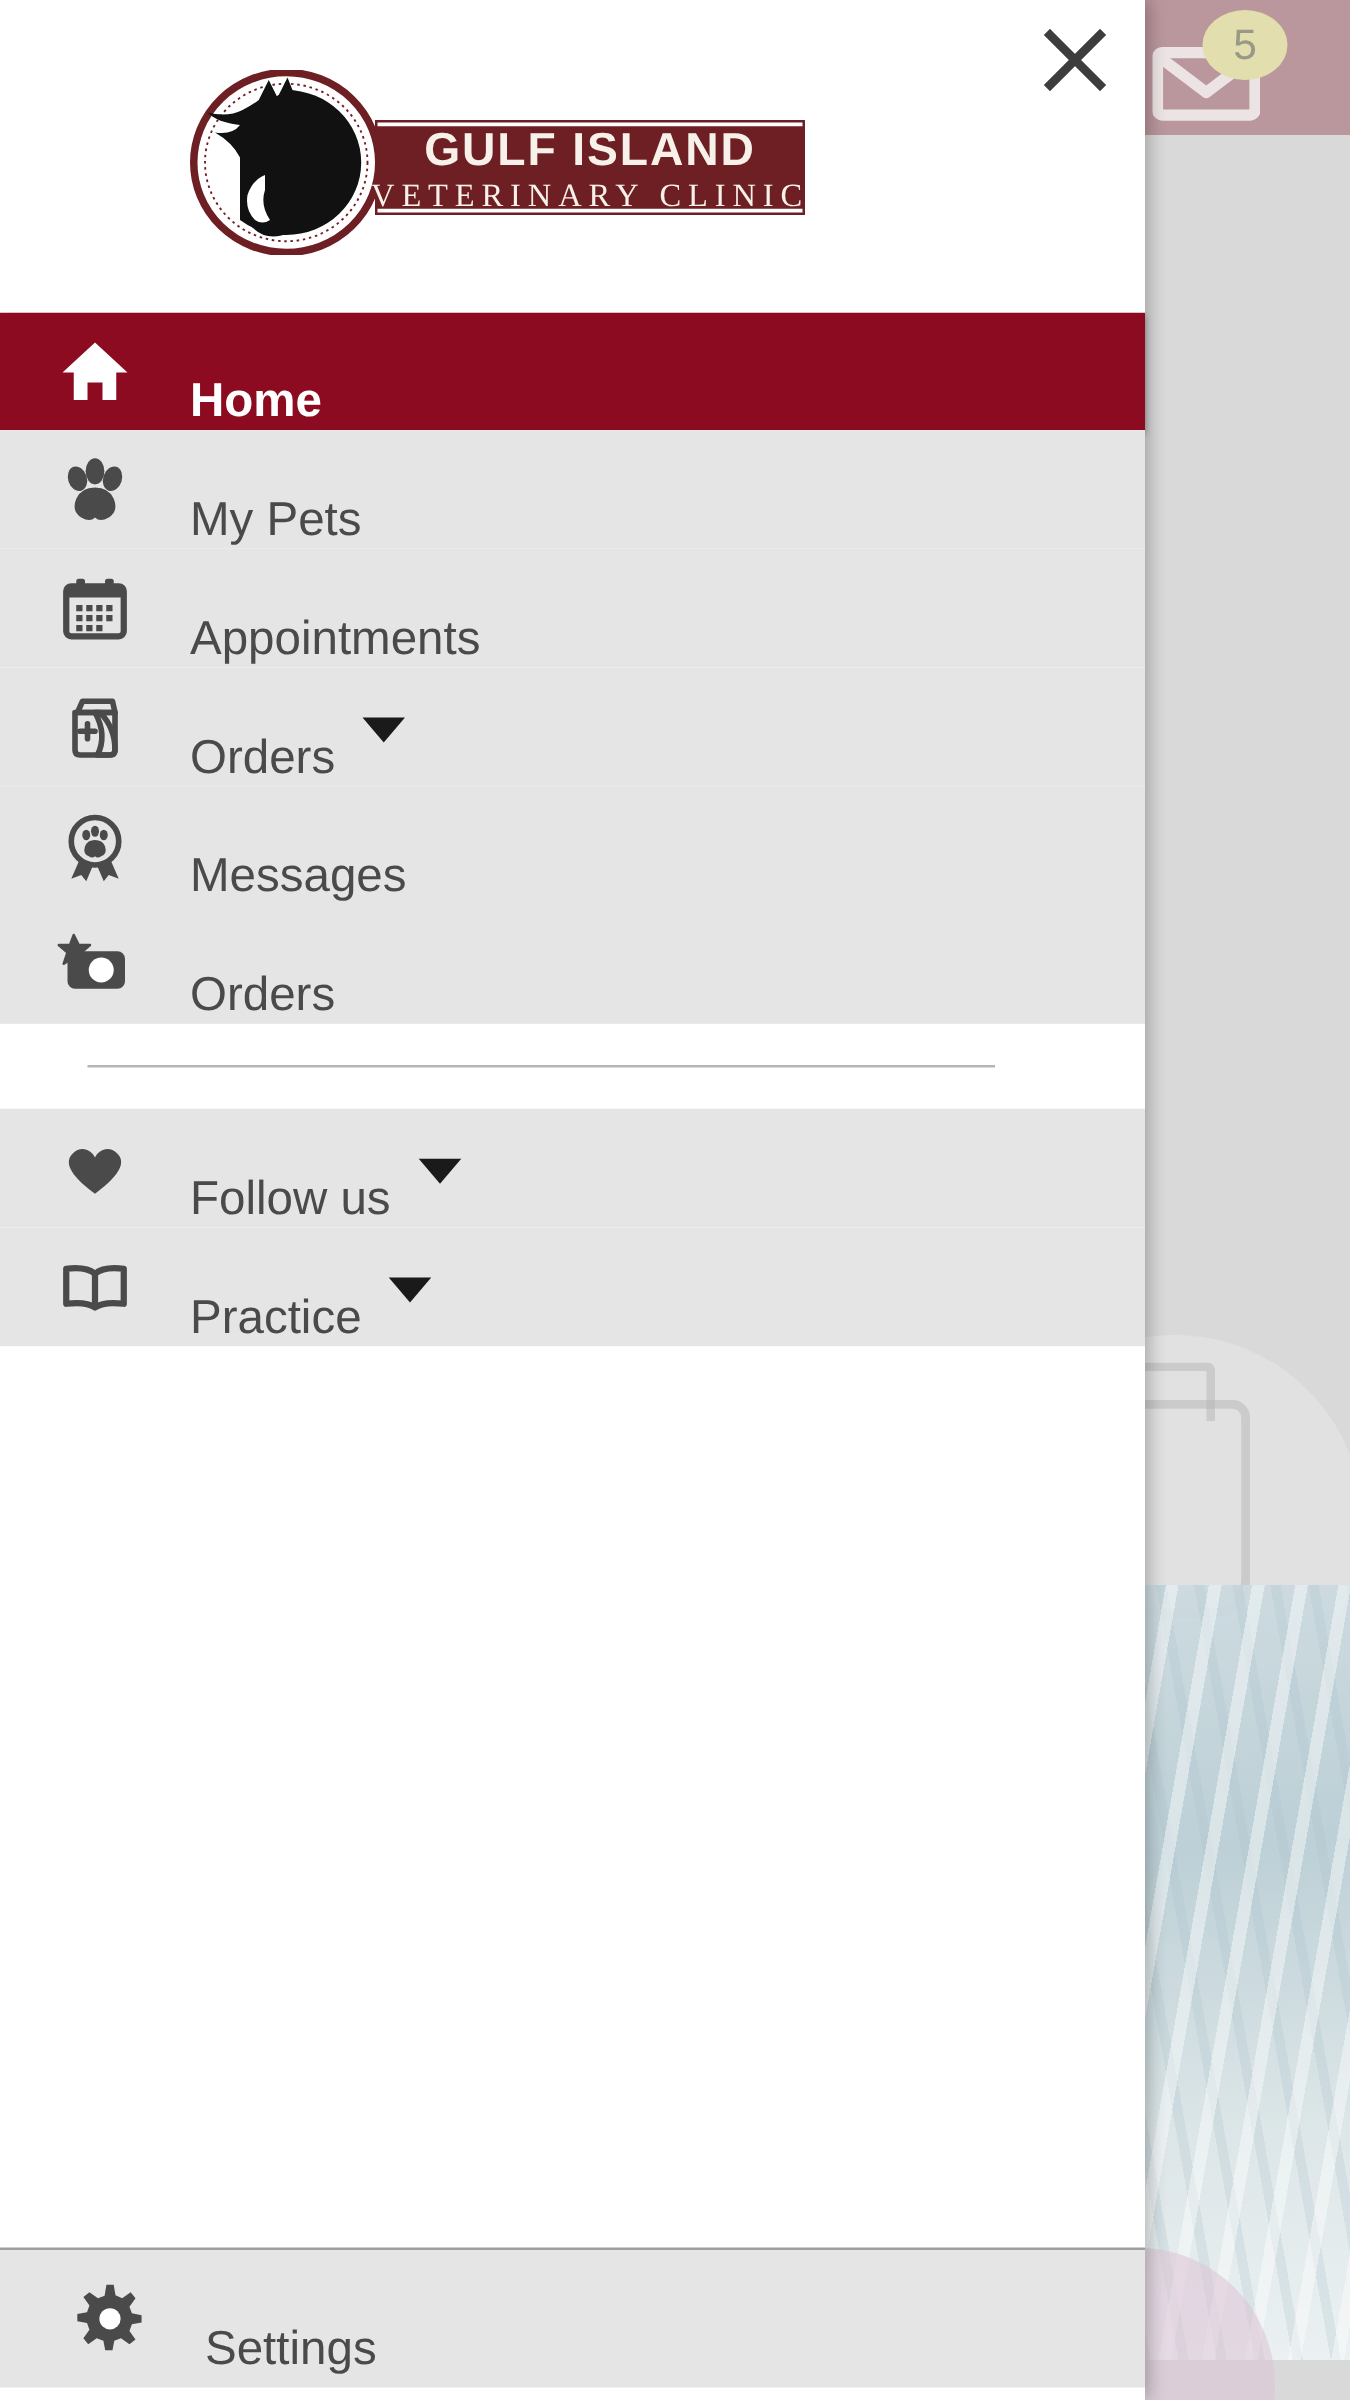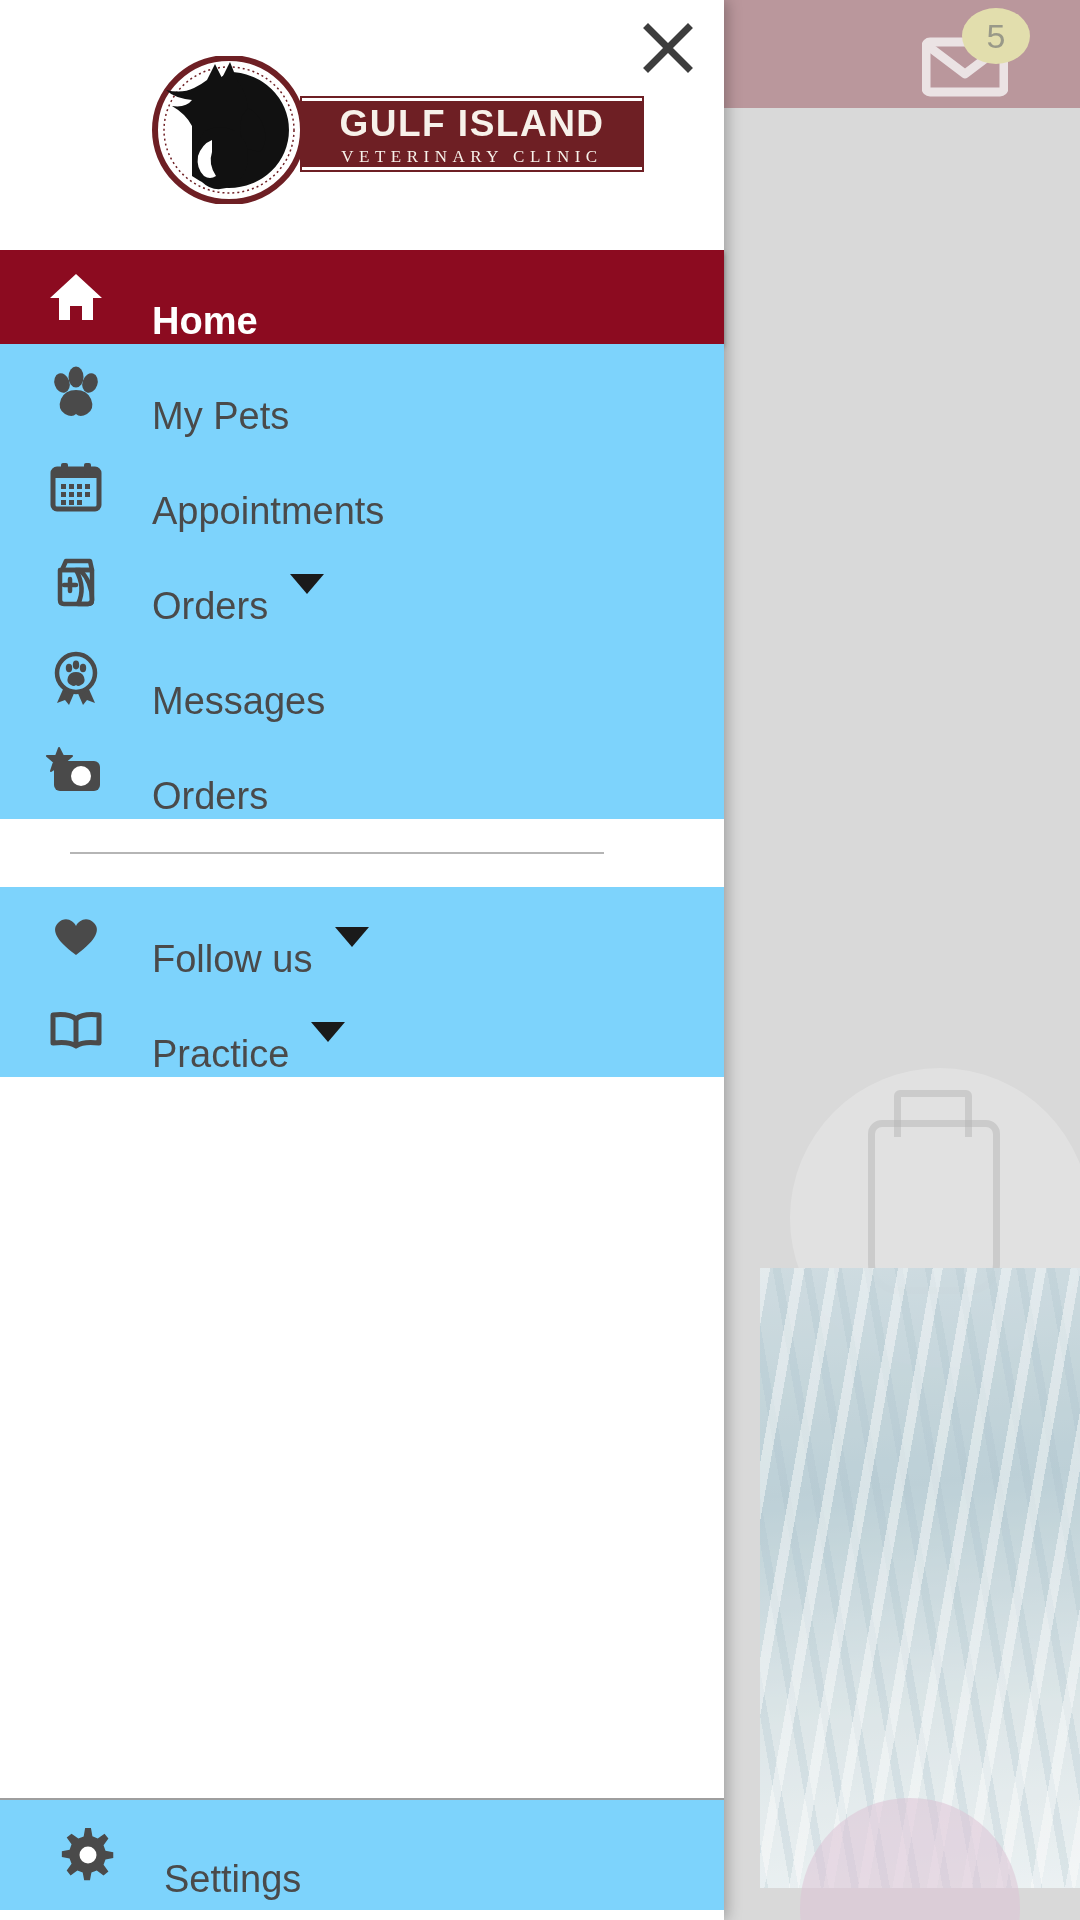--- a/index.html
+++ b/index.html
@@ -70,21 +70,21 @@
   
   #scrim {
     position:absolute; inset:0;
     background:rgba(255,255,255,0.30);
     pointer-events:none;
   }
 
   
   #drawer {
     position:absolute; top:0; left:0;
-    width:724px; height:1920px;
+    width:916px; height:1920px;
     background:#ffffff;
     box-shadow:3px 0 14px rgba(0,0,0,.28);
     display:flex; flex-direction:column;
   }
 
   
   #drawer-header {
     height:250px; position:relative; flex:0 0 auto;
     background:#ffffff;
   }
@@ -106,42 +106,42 @@
     display:flex; flex-direction:column;
     align-items:center; justify-content:center;
     padding-top:2px;
   }
   #logo-title {
     color:#f7f1ea; font-size:37px; font-weight:700;
     letter-spacing:1.5px; line-height:1; white-space:nowrap;
   }
   #logo-sub {
     color:#f7f1ea; font-family:"Liberation Serif", serif;
-    font-size:17px; letter-spacing:5.5px; line-height:1;
+    font-size:26px; letter-spacing:5.5px; line-height:1;
     margin-top:6px; white-space:nowrap;
   }
 
   
   #close-button {
     position:absolute; top:10px; right:18px;
     width:76px; height:76px;
     display:flex; align-items:center; justify-content:center;
     cursor:pointer;
   }
   #close-button svg { width:52px; height:52px; display:block; }
 
   
   #menu-primary { flex:0 0 auto; }
   #menu-secondary { flex:1 1 auto; }
 
   .menu-item {
     height:95px;
     display:flex; align-items:center;
     padding-left:0; cursor:pointer;
-    background:#7dd3fc;
+    background:#e5e5e5;
   }
   .menu-item.active {
     background:#8c0b20;
     box-shadow:0 3px 5px rgba(0,0,0,.35);
     height:94px;
   }
   .mi-icon {
     width:152px; min-width:152px;
     display:flex; align-items:center; justify-content:center;
   }

